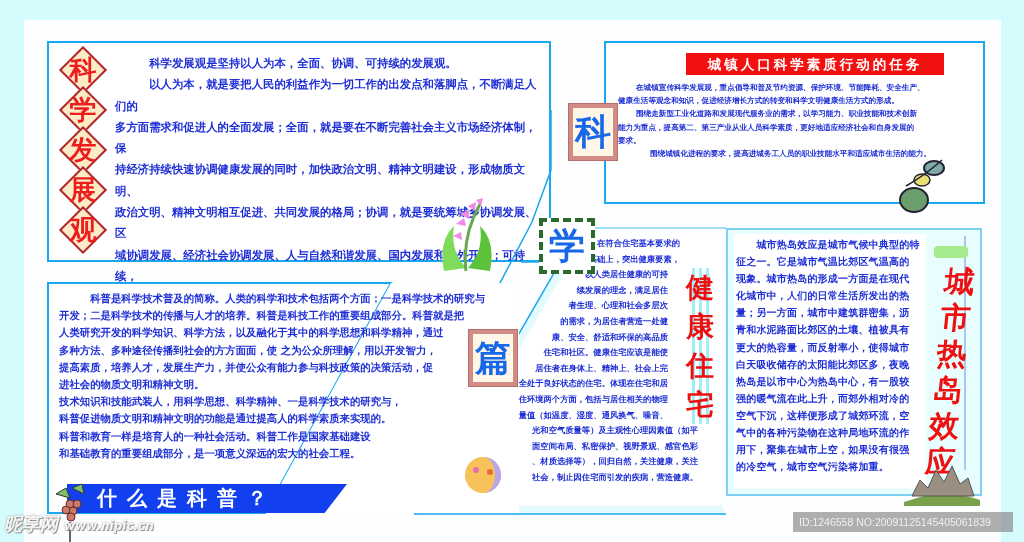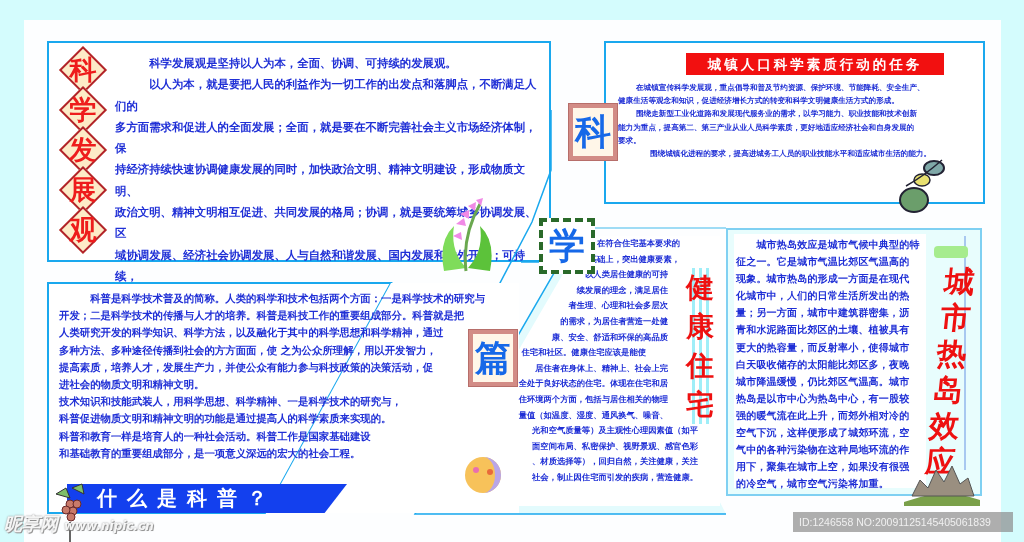--- a/index.html
+++ b/index.html
@@ -178,21 +178,21 @@
 
 <div class="panel" id="p4">
   <div class="body txt">
     <span style="padding-right:26px">在符合住宅基本要求的</span>
     <span style="padding-right:26px">基础上，突出健康要素，</span>
     <span style="padding-right:38px">以人类居住健康的可持</span>
     <span style="padding-right:38px">续发展的理念，满足居住</span>
     <span style="padding-right:38px">者生理、心理和社会多层次</span>
     <span style="padding-right:38px">的需求，为居住者营造一处健</span>
     <span style="padding-right:38px">康、安全、舒适和环保的高品质</span>
-    <span style="padding-right:60px">住宅和社区。健康住宅应该是能使</span>
+    <span style="padding-right:38px">住宅和社区。健康住宅应该是能使</span>
     <span style="padding-right:38px">居住者在身体上、精神上、社会上完</span>
     <span style="padding-right:38px">全处于良好状态的住宅。体现在住宅和居</span>
     <span style="padding-right:38px">住环境两个方面，包括与居住相关的物理</span>
     <span style="padding-right:38px">量值（如温度、湿度、通风换气、噪音、</span>
     <span style="padding-right:8px">光和空气质量等）及主观性心理因素值（如平</span>
     <span style="padding-right:8px">面空间布局、私密保护、视野景观、感官色彩</span>
     <span style="padding-right:8px">、材质选择等），回归自然，关注健康，关注</span>
     <span style="padding-right:8px">社会，制止因住宅而引发的疾病，营造健康。</span>
   </div>
 </div>
@@ -217,21 +217,20 @@
   <div class="inner"></div>
   <div class="body txt">
     <div>　　城市热岛效应是城市气候中典型的特</div>
     <div>征之一。它是城市气温比郊区气温高的</div>
     <div>现象。城市热岛的形成一方面是在现代</div>
     <div>化城市中，人们的日常生活所发出的热</div>
     <div>量；另一方面，城市中建筑群密集，沥</div>
     <div>青和水泥路面比郊区的土壤、植被具有</div>
     <div>更大的热容量，而反射率小，使得城市</div>
     <div>白天吸收储存的太阳能比郊区多，夜晚</div>
-    <div>城市降温缓慢，仍比郊区气温高。城市</div>
     <div>热岛是以市中心为热岛中心，有一股较</div>
     <div>强的暖气流在此上升，而郊外相对冷的</div>
     <div>空气下沉，这样便形成了城郊环流，空</div>
     <div>气中的各种污染物在这种局地环流的作</div>
     <div>用下，聚集在城市上空，如果没有很强</div>
     <div>的冷空气，城市空气污染将加重。</div>
   </div>
 </div>
 <div style="position:absolute;left:964px;top:236px;width:2px;height:234px;background:#a8c8f0"></div>
 <div style="position:absolute;left:934px;top:246px;width:34px;height:12px;background:#a6ec8e;border-radius:4px"></div>

